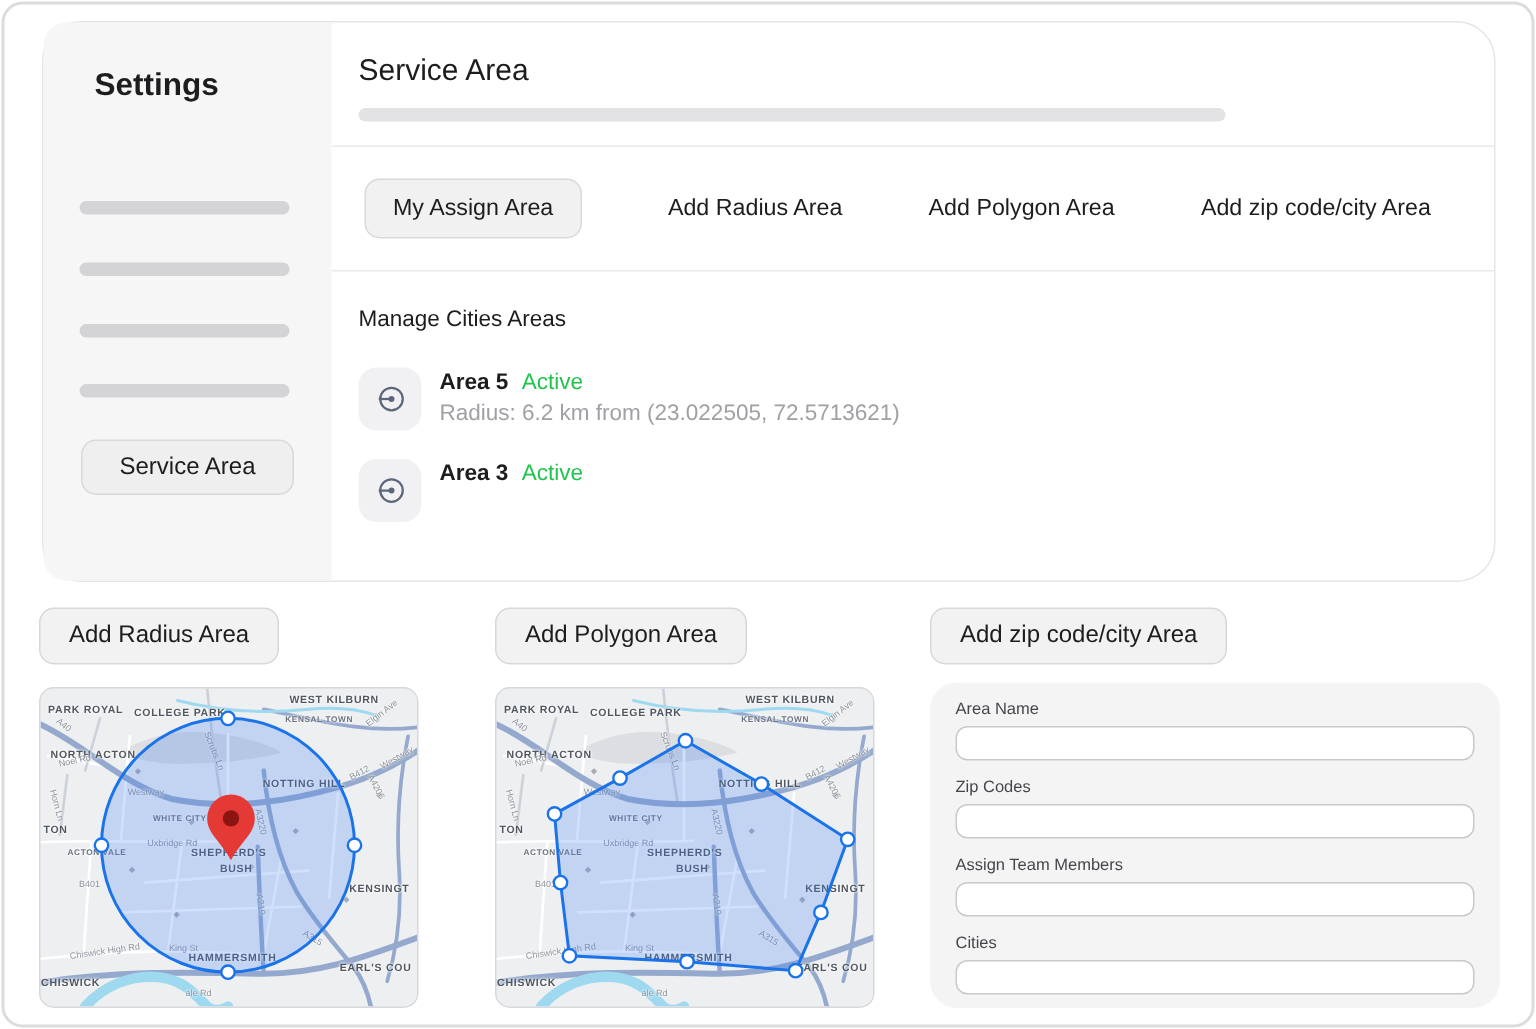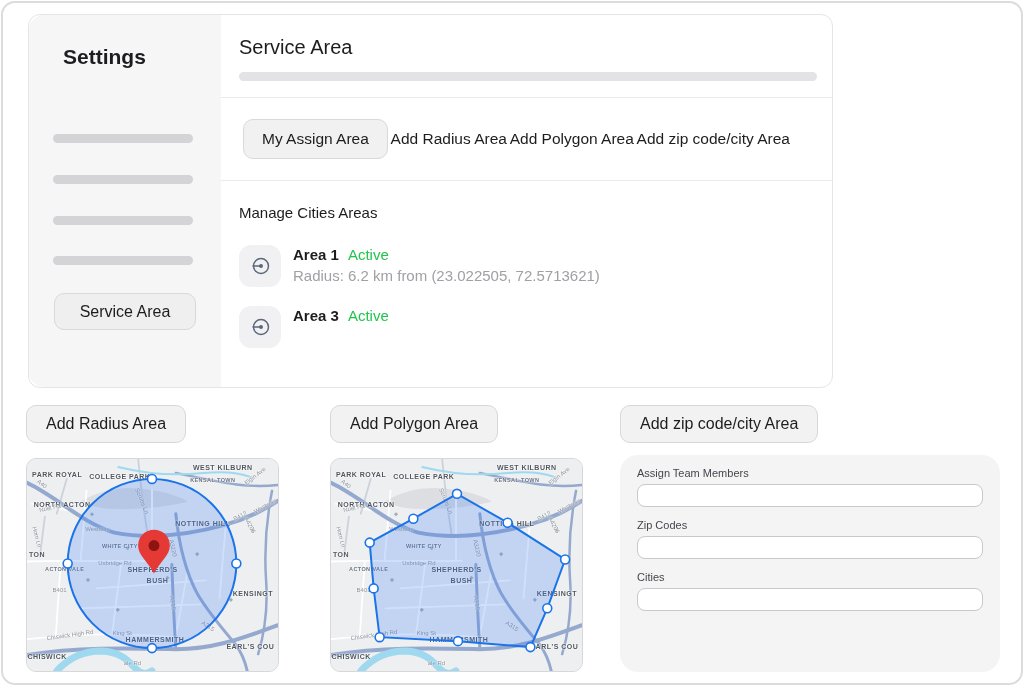--- a/index.html
+++ b/index.html
@@ -4,22 +4,22 @@
 <style>
   html,body{margin:0;padding:0;}
   body{
     width:1024px;height:686px;position:relative;background:#ffffff;
     font-family:"Liberation Sans","DejaVu Sans",sans-serif;color:#1d1d1f;
     overflow:hidden;
   }
   .page-frame{position:absolute;inset:1px;border:2px solid #dcdcdf;border-radius:14px;pointer-events:none;}
 
   
-  .card{position:absolute;left:28px;top:14px;width:805px;height:374px;background:#ffffff;
-        border:1px solid #e5e5e7;border-radius:12px;box-sizing:border-box;}
+  .card{position:absolute;left:28px;top:14px;width:969px;height:374px;background:#ffffff;
+        border:1px solid #e5e5e7;border-radius:26px;box-sizing:border-box;}
   .sidebar{position:absolute;left:0;top:0;width:192px;height:100%;background:#f6f6f7;
            border-radius:15px 0 0 15px;}
   .sidebar-title{position:absolute;left:34px;top:30px;font-size:21px;font-weight:600;}
   .skel{position:absolute;left:24px;width:140px;height:9px;border-radius:5px;background:#d4d4d7;}
   .side-btn{position:absolute;left:25px;top:278px;width:142px;height:37px;box-sizing:border-box;
             background:#efefef;border:1px solid #d9d9dc;border-radius:10px;font-size:16px;
             display:flex;align-items:center;justify-content:center;cursor:pointer;}
   .content{position:absolute;left:192px;top:0;right:0;bottom:0;}
   .hdr{height:83px;border-bottom:1px solid #eaeaec;box-sizing:border-box;padding:21px 0 0 18px;}
   .hdr-title{font-size:20px;font-weight:500;}
@@ -102,21 +102,21 @@
         <div class="row">
           <div class="row-ic">
             <svg width="24" height="24" viewBox="0 0 24 24">
               <circle cx="13" cy="12" r="7.5" fill="none" stroke="#5c677a" stroke-width="1.5"></circle>
               <line x1="4.5" y1="12" x2="13" y2="12" stroke="#5c677a" stroke-width="1.5"></line>
               <circle cx="13" cy="12" r="2" fill="#5c677a"></circle>
             </svg>
           </div>
           <div class="row-text">
             <div class="row-line1">
-              <span class="row-name">Area 1</span>
+              <span class="row-name">Area 5</span>
               <span class="row-status">Active</span>
             </div>
             <div class="row-detail">Radius: 6.2 km from (23.022505, 72.5713621)</div>
           </div>
         </div>
 
         <div class="row">
           <div class="row-ic">
             <svg width="24" height="24" viewBox="0 0 24 24">
               <circle cx="13" cy="12" r="7.5" fill="none" stroke="#5c677a" stroke-width="1.5"></circle>
@@ -330,25 +330,29 @@
           <circle cx="83" cy="60" r="4.5"></circle>
         </g>
     </svg>
   </div>
 </div>
 
 <div class="col col3">
   <button class="chip-btn">Add zip code/city Area</button>
   <div class="form-panel">
     <div class="fgroup">
-      <div class="flabel">Assign Team Members</div>
-      <input class="finput" type="text" aria-label="Assign Team Members" style="">
+      <div class="flabel">Area Name</div>
+      <input class="finput" type="text" aria-label="Area Name" style="">
     </div>
     <div class="fgroup">
       <div class="flabel">Zip Codes</div>
       <input class="finput" type="text" aria-label="Zip Codes" style="">
     </div>
     <div class="fgroup">
+      <div class="flabel">Assign Team Members</div>
+      <input class="finput" type="text" aria-label="Assign Team Members" style="">
+    </div>
+    <div class="fgroup">
       <div class="flabel">Cities</div>
       <input class="finput" type="text" aria-label="Cities" style="">
     </div>
   </div>
 </div>
 
 </body></html>

